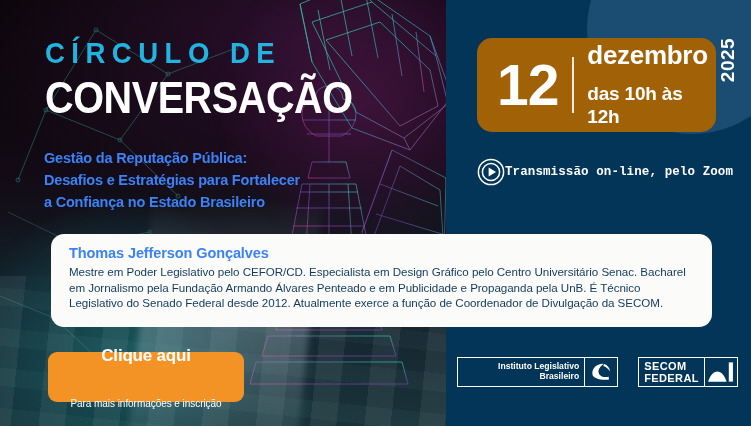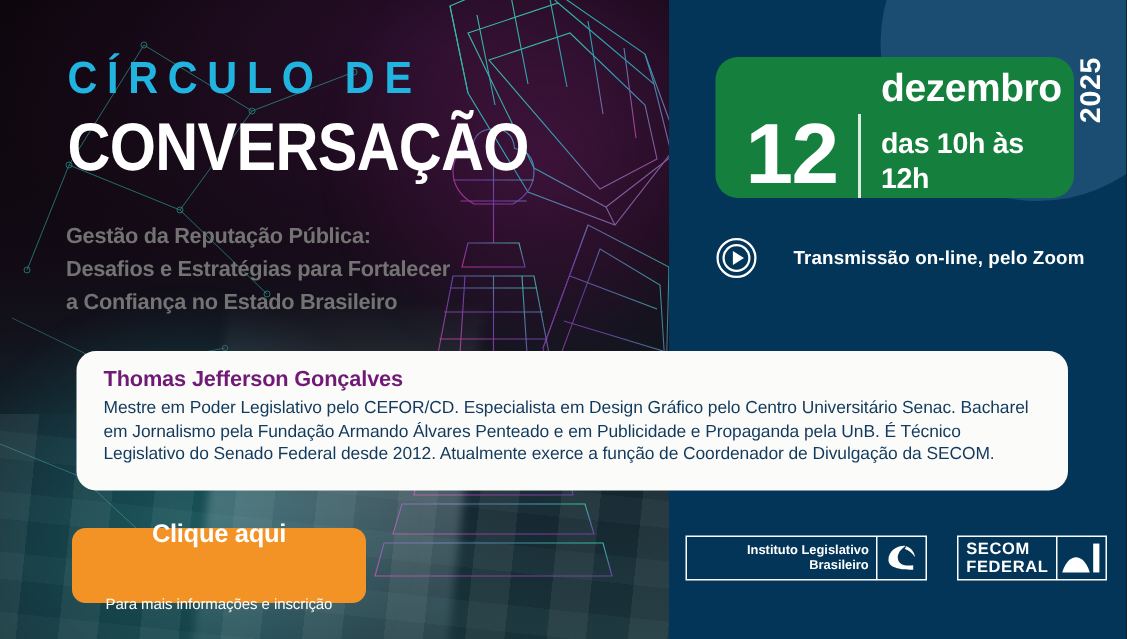--- a/index.html
+++ b/index.html
@@ -82,23 +82,23 @@
     transform: rotate(-90deg);
     color: #ffffff;
     font-size: 19px; font-weight: 700; letter-spacing: .5px;
     white-space: nowrap;
   }
 
   
   .date-card {
     position: absolute; left: 31px; top: 38px;
     width: 239px; height: 94px;
-    background: #15803d;
+    background: #a16207;
     border-radius: 15px;
-    display: flex; align-items: flex-end;
+    display: flex; align-items: center;
   }
   .date-day {
     color: #fff; font-size: 57px; font-weight: 700;
     line-height: 1; letter-spacing: -1px;
     padding: 0 14px 0 20px;
   }
   .date-sep {
     width: 2px; height: 56px; background: rgba(255,255,255,.85);
   }
   .date-right { padding-left: 13px; }
@@ -107,38 +107,38 @@
     letter-spacing: -.3px;
   }
   .date-time {
     color: #fff; font-size: 19px; font-weight: 700; line-height: 1.2;
     letter-spacing: -.2px; margin-top: 14px;
   }
 
   
   .transmission {
     position: absolute; left: 31px; top: 158px;
-    display: flex; align-items: center; gap: 24px;
+    display: flex; align-items: center; gap: 0; font-family: Liberation Mono, monospace;
   }
   .play-icon { width: 28px; height: 28px; flex: none; }
   .transmission-label {
     color: #fff; font-size: 12.5px; font-weight: 700; letter-spacing: .1px;
     white-space: nowrap;
   }
 
   
   .speaker-card {
     position: absolute; left: 51px; top: 234px;
     width: 661px; height: 93px;
     background: #fbfbfa;
     border-radius: 13px;
     padding: 11px 18px 8px 18px;
   }
   .speaker-name {
-    color: #701a75; font-size: 14.5px; font-weight: 700;
+    color: #3b82f6; font-size: 14.5px; font-weight: 700;
     letter-spacing: -.1px; margin-bottom: 3px;
   }
   .speaker-bio {
     color: #123a5c; font-size: 11.6px; font-weight: 400;
     line-height: 1.34; letter-spacing: -.05px;
   }
 
   
   .cta {
     position: absolute; left: 48px; top: 352px;
@@ -184,21 +184,21 @@
     transform: scaleX(.92); transform-origin: left center;
   }
   .headline-main {
     color: #ffffff; font-size: 45px; font-weight: 700;
     letter-spacing: -.5px; line-height: 1.02; margin-top: 7px;
     font-family: "Liberation Sans Narrow", "Liberation Sans", sans-serif;
     transform: scaleX(.88); transform-origin: left center;
   }
   .subtitle { position: absolute; left: 44px; top: 148px; width: 320px; }
   .subtitle-line {
-    color: #737373; font-size: 14.5px; line-height: 1.5;
+    color: #3b82f6; font-size: 14.5px; line-height: 1.5;
     letter-spacing: -.2px; font-weight: 600;
   }
   .subtitle-line.strong { font-weight: 700; }
 </style>
 </head>
 <body>
 
 <div id="banner">
 
   <div class="art">

